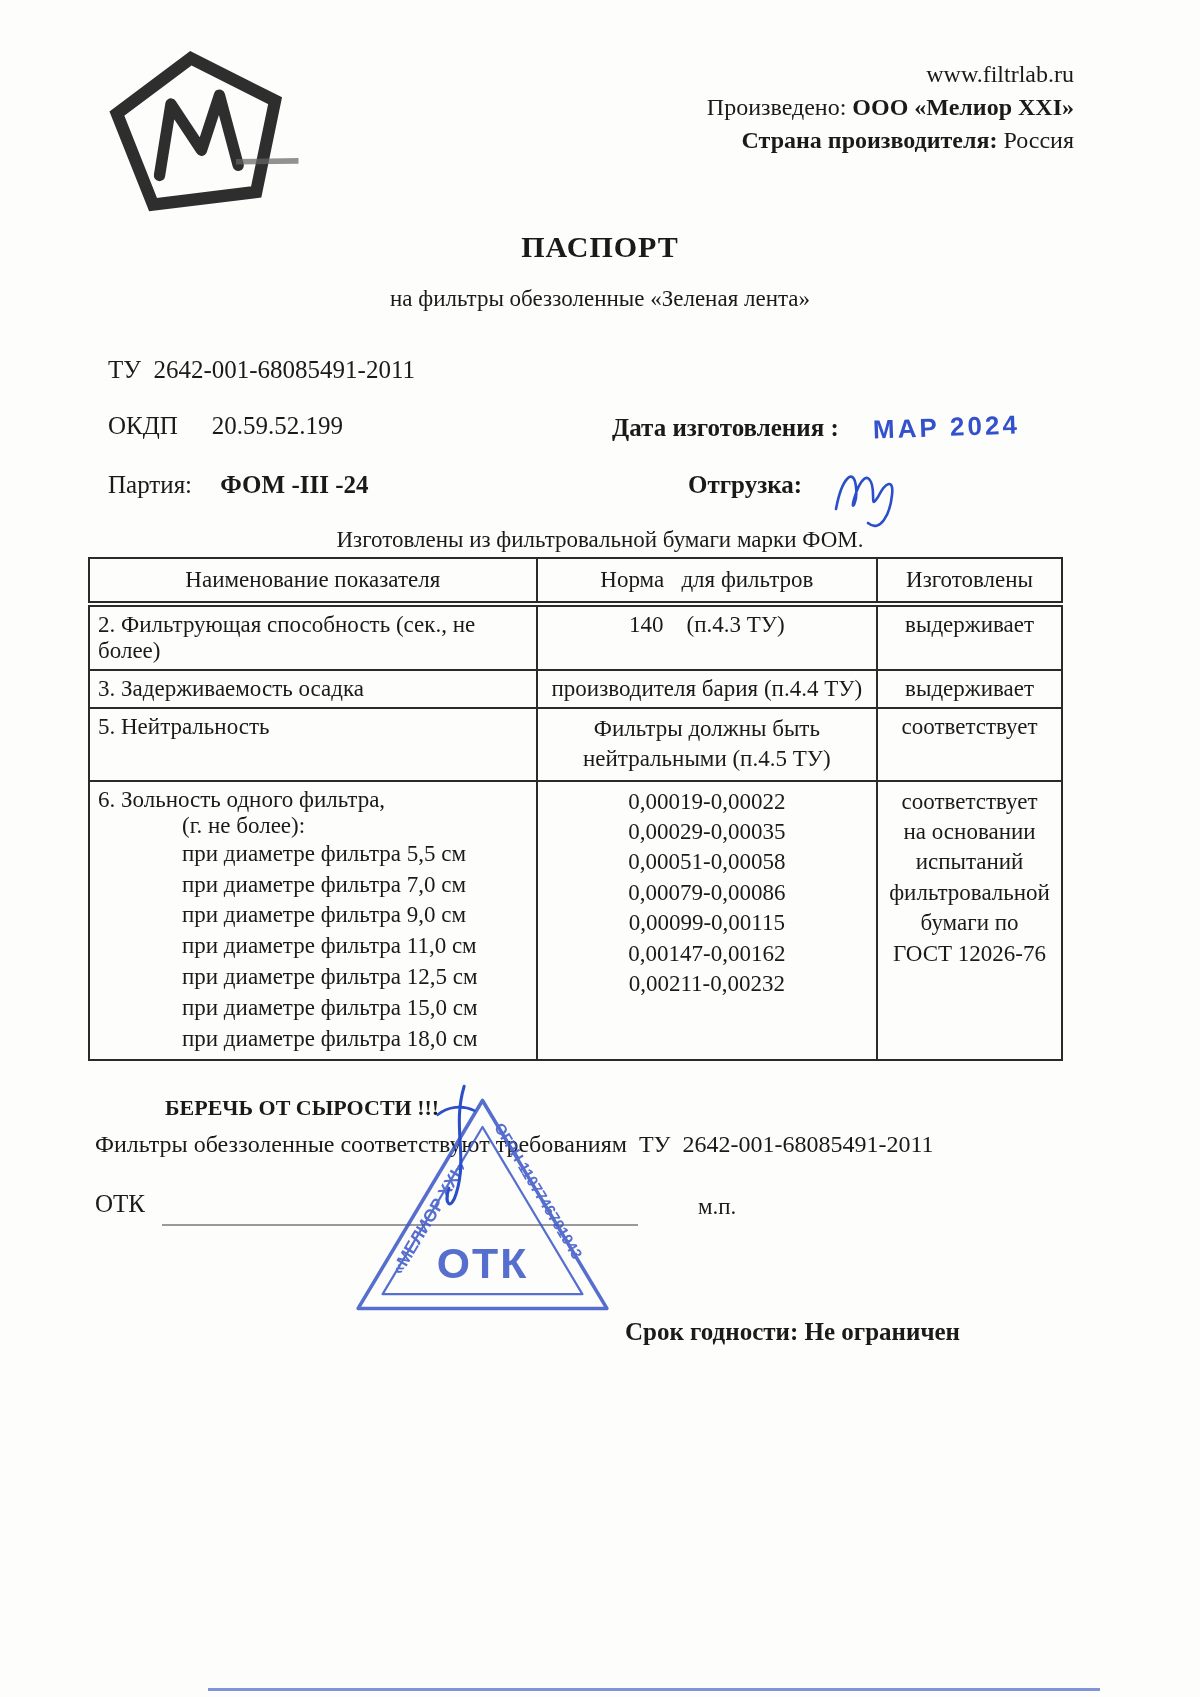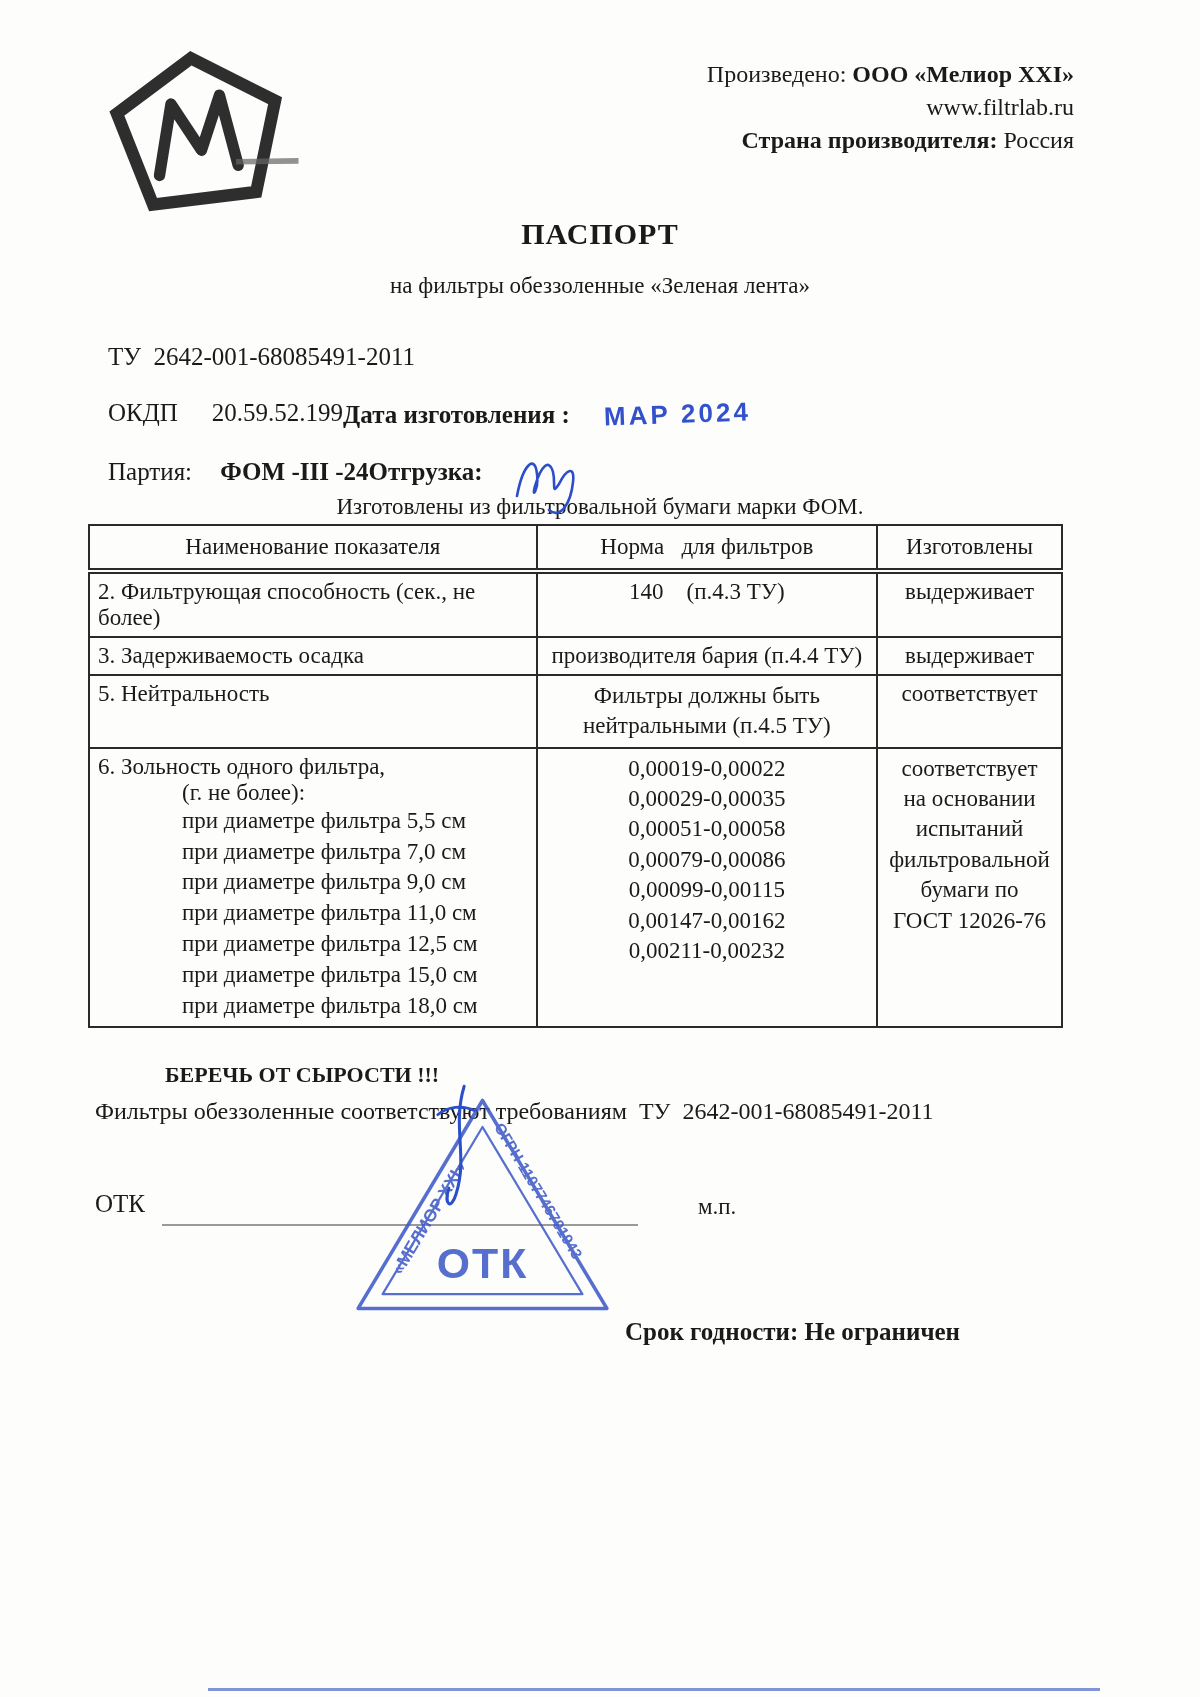--- a/index.html
+++ b/index.html
@@ -18,45 +18,45 @@
 
   
   .top-right {
     position:absolute; top:58px; right:126px;
     text-align:right; font-size:24px; line-height:1.38;
   }
   .top-right .b { font-weight:bold; }
 
   
   .title-block { padding-top:214px; text-align:center; }
-  .doc-title { font-size:30px; font-weight:bold; letter-spacing:1px; margin:3px; }
+  .doc-title { font-size:30px; font-weight:bold; letter-spacing:1px; margin:16px; }
   .doc-subtitle { font-size:23px; margin-top:22px; }
 
   .field-tu { margin:44px 0 0 108px; font-size:25px; }
 
   .row-flex {
-    display:flex; justify-content:flex-start; align-items:flex-start;
+    display:flex; justify-content:space-between; align-items:flex-start;
     margin:28px 140px 0 108px; font-size:25px;
   }
   .okdp-left .sp { display:inline-block; width:34px; }
   .right-group-date { width:448px; display:flex; align-items:center; }
   .right-group-ship { width:372px; display:flex; align-items:flex-start; }
   .bold-label { font-weight:bold; }
   .batch-value { font-weight:bold; margin-left:22px; }
 
   .date-stamp {
     display:inline-block; margin-left:34px;
     font-family:"Liberation Sans", sans-serif; font-weight:bold;
     font-size:26px; letter-spacing:3px; color:#2443c9;
     transform:rotate(-2deg); opacity:.92;
   }
   .ship-sig-wrap { position:relative; margin-left:26px; height:36px; width:120px; }
   .ship-sig-wrap svg { position:absolute; left:0; top:-14px; overflow:visible; }
 
-  .table-caption { text-align:center; font-size:23px; margin-top:0; }
+  .table-caption { text-align:center; font-size:23px; margin-top:20px; }
 
   
   table.spec {
     margin:4px 0 0 88px; width:975px;
     border-collapse:collapse; font-size:23px;
     border:2px solid #2a2a2a;
   }
   table.spec th, table.spec td {
     border:2px solid #2a2a2a; vertical-align:top; padding:5px 8px;
   }
@@ -101,25 +101,25 @@
     <svg width="200" height="170" viewBox="0 0 200 180">
       <g transform="rotate(-6 95 85)">
         <polygon points="92,8 176,62 146,156 36,158 8,58" fill="none" stroke="#2e2e2e" stroke-width="13" stroke-linejoin="miter"></polygon>
         <path d="M46 128 L66 54 L93 106 L118 50 L130 126" fill="none" stroke="#2e2e2e" stroke-width="12" stroke-linejoin="round" stroke-linecap="round"></path>
         <line x1="128" y1="122" x2="194" y2="128" stroke="#666" stroke-width="6" opacity="0.7"></line>
       </g>
     </svg>
   </div>
 
   <div class="top-right">
+    <div>www.filtrlab.ru</div>
     <div>
       <span>Произведено:</span>
       <span class="b">ООО «Мелиор XXI»</span>
     </div>
-    <div>www.filtrlab.ru</div>
     <div>
       <span class="b">Страна производителя:</span>
       <span>Россия</span>
     </div>
   </div>
 
   <div class="title-block">
     <h1 class="doc-title">ПАСПОРТ</h1>
     <div class="doc-subtitle">на фильтры обеззоленные «Зеленая лента»</div>
   </div>

